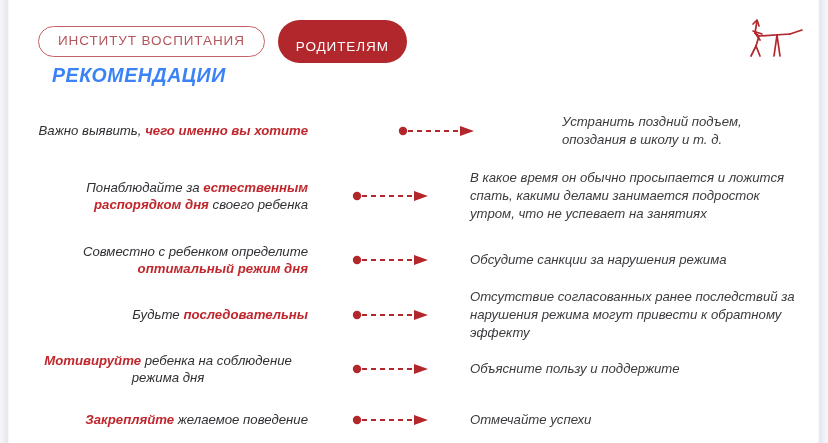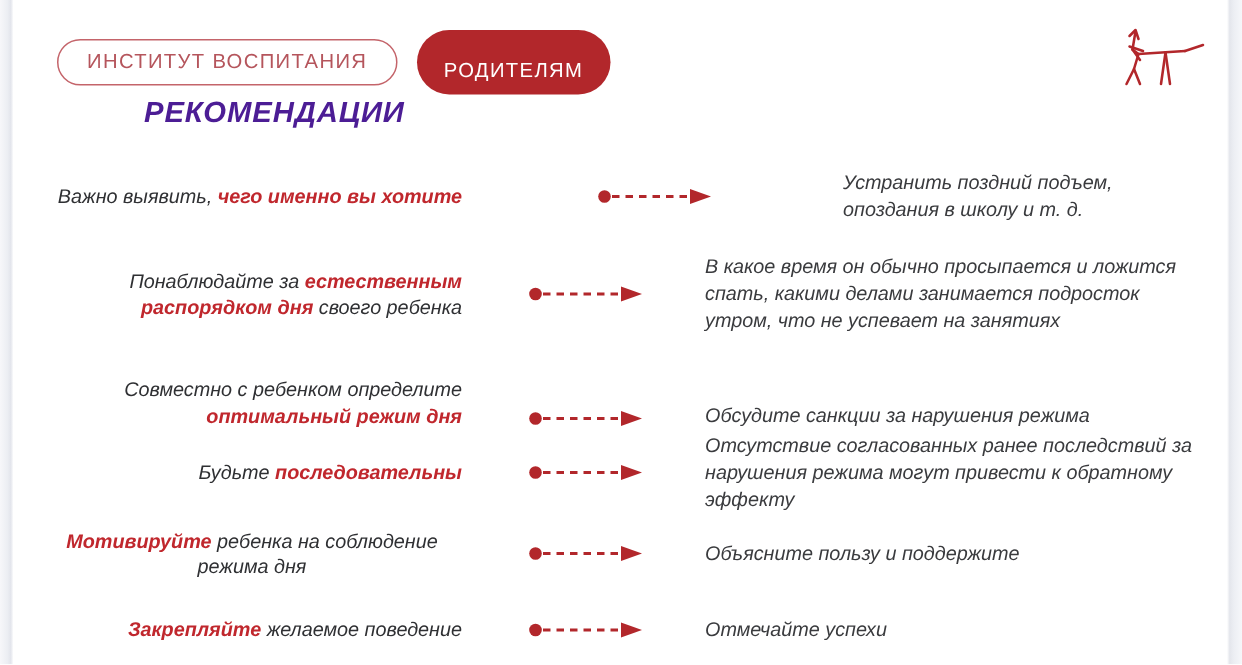--- a/index.html
+++ b/index.html
@@ -59,27 +59,26 @@
     font-size: 13.5px;
     letter-spacing: 0.9px;
     padding: 20px 18px 9px 18px;
     line-height: 1;
     white-space: nowrap;
   }
   .section-title {
     position: absolute;
     left: 52px;
     top: 64px;
-    color: #4c1d95;
+    color: #3b82f6;
     font-size: 19.5px;
     font-weight: bold;
     font-style: italic;
     letter-spacing: 0.6px;
     white-space: nowrap;
-    margin-left: 44px;
   }
 
   
   .logo {
     position: absolute;
     right: 22px;
     top: 12px;
     width: 62px;
     height: 52px;
   }
@@ -131,21 +130,21 @@
   
   .arrow {
     display: block;
     width: 78px;
     height: 14px;
   }
 
   
   .r1 { height: 54px; gap: 46px; }
   .r2 { height: 76px; }
-  .r3 { height: 52px; align-items: flex-end; }
+  .r3 { height: 52px; }
   .r4 { height: 58px; }
   .r5 { height: 50px; }
   .r6 { height: 52px; }
 </style>
 </head>
 <body>
 
 <div class="slide">
 
   <div class="edge-left"></div>

